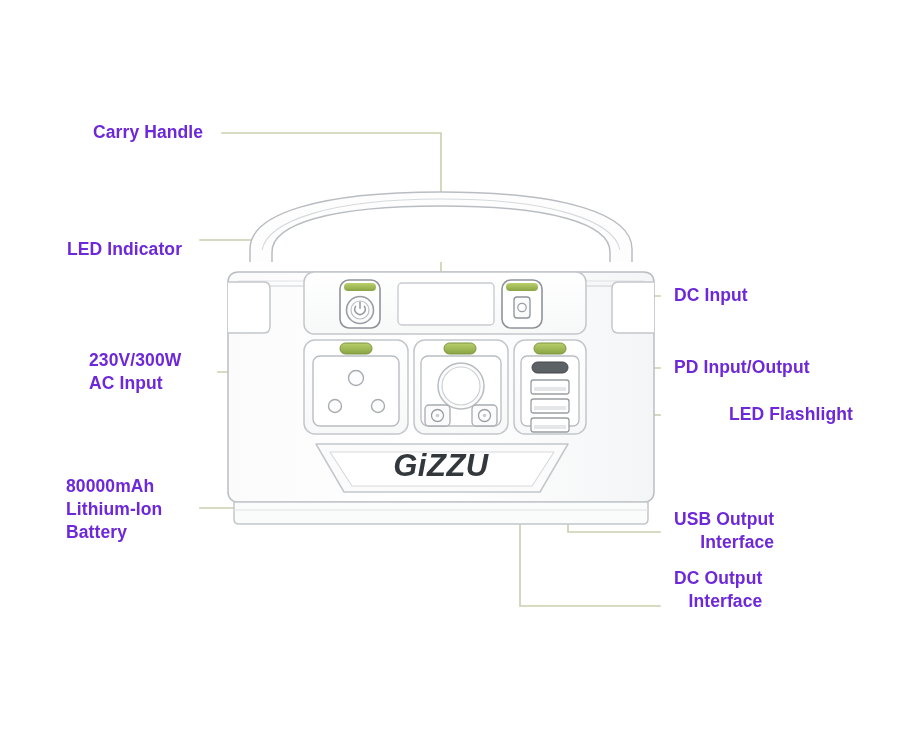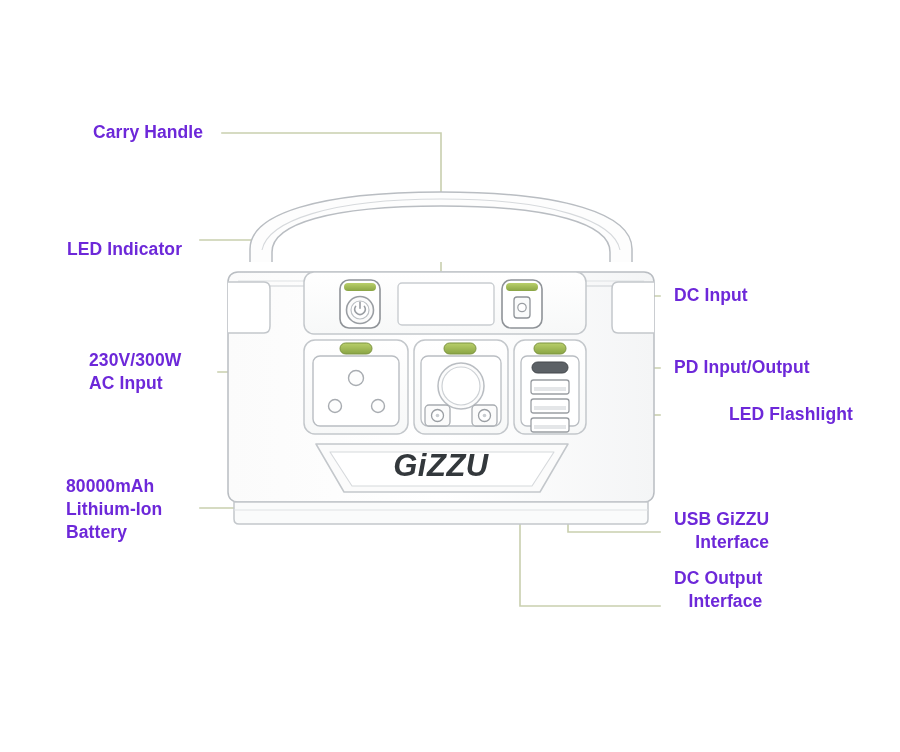--- a/index.html
+++ b/index.html
@@ -178,19 +178,19 @@
   <div class="callout left-side" style="left:66px; top:475px;">80000mAh
 Lithium-Ion
 Battery</div>
 
   <div class="callout right-side" style="left:674px; top:284px;">DC Input</div>
 
   <div class="callout right-side" style="left:674px; top:356px;">PD Input/Output</div>
 
   <div class="callout right-side" style="left:685px; top:403px;margin-left:44px;">LED Flashlight</div>
 
-  <div class="callout right-side" style="left:674px; top:508px;">USB GiZZU
+  <div class="callout right-side" style="left:674px; top:508px;">USB Output
 Interface</div>
 
   <div class="callout right-side" style="left:674px; top:567px;">DC Output
 Interface</div>
 
 </div>
 
 </body></html>

